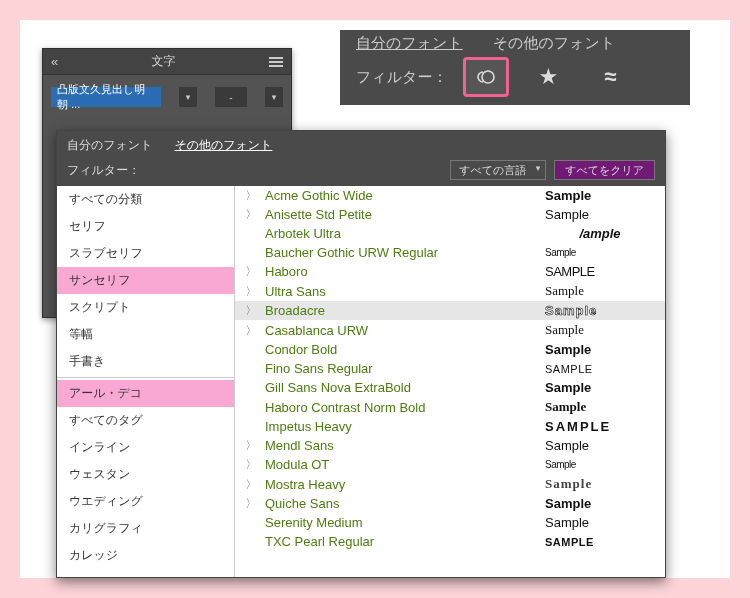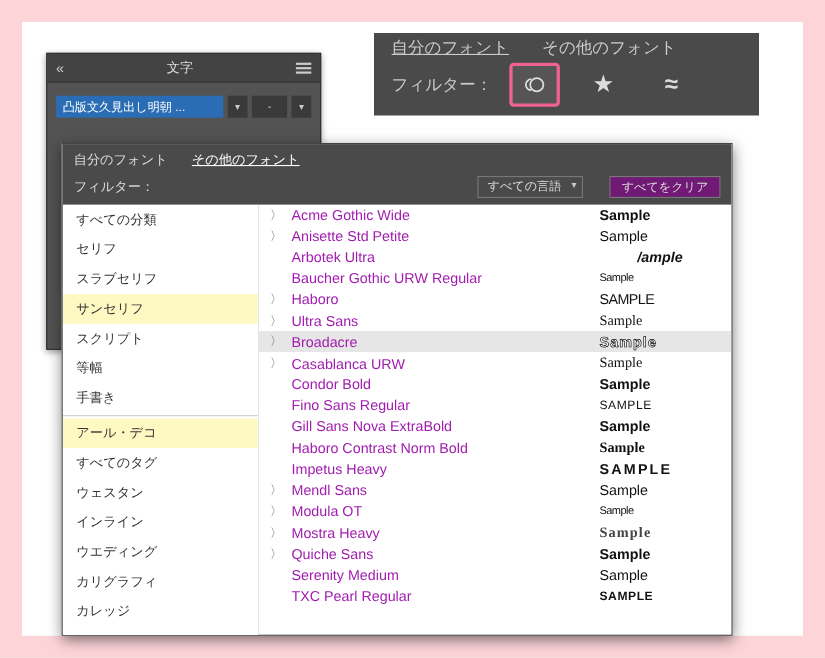--- a/index.html
+++ b/index.html
@@ -62,21 +62,21 @@
     display:flex; align-items:center; justify-content:space-between;
     padding: 4px 8px;
     font-size: 12px;
     background: #434343;
     border-bottom: 1px solid #333;
   }
   .chev-left::before { content:"«"; font-size:13px; color:#ccc; }
   .menu-lines { width:14px; height:10px; display:flex; flex-direction:column; justify-content:space-between; }
   .menu-lines span { height:2px; background:#ccc; }
   .font-select-row {
-    display:flex; gap:4px; padding: 12px 8px 6px;
+    display:flex; gap:18px; padding: 12px 8px 6px;
   }
   .font-select {
     flex:1; height:20px;
     background:#2a6db5; color:#fff;
     display:flex; align-items:center;
     padding:0 6px; font-size:11px;
     position:relative;
   }
   .dd-btn {
     width:18px; height:20px; background:#3a3a3a;
@@ -128,33 +128,33 @@
   .fb-body {
     flex:1; display:flex; overflow:hidden;
   }
   .cat-col {
     width:178px; background:#fff; border-right:1px solid #ccc;
     overflow-y:auto; font-size:12px;
   }
   .cat-item {
     padding:5px 12px; cursor:pointer; color:#333;
   }
-  .cat-item.selected { background:#fef9c3; }
+  .cat-item.selected { background:#f9a8d4; }
   .cat-divider { border-top:1px solid #ccc; margin:2px 0; }
   .font-col {
     flex:1; overflow-y:auto; font-size:13px;
   }
   .font-row {
     display:flex; align-items:center;
     padding:2px 10px;
     gap:8px;
   }
   .font-row.selected { background:#e6e6e6; }
   .expand { width:12px; text-align:center; color:#666; font-size:11px; }
-  .fname { flex:1; color:#a21caf; }
+  .fname { flex:1; color:#4d7c0f; }
   .sample {
     width:110px; text-align:left; color:#111;
     font-size:13px;
   }
   
   .s-bold { font-weight:700; }
   .s-light { font-weight:300; }
   .s-italic { font-style:italic;text-align:center; }
   .s-serif { font-family: Georgia, serif; }
   .s-sans { font-family: Arial, Helvetica, sans-serif; }
@@ -220,21 +220,21 @@
 </div>
 
 <div class="font-browser">
   <div class="fb-header">
     <div class="fb-tabs">
       <span class="tab">自分のフォント</span>
       <span class="tab active">その他のフォント</span>
     </div>
     <div class="fb-filter-row">
       <span>フィルター：</span>
-      <div style="display:flex; gap:24px;">
+      <div style="display:flex; gap:8px;">
         <span class="lang-wrap">
           <select class="lang-select">
             <option>すべての言語</option>
           </select>
         </span>
         <button class="clear-btn">すべてをクリア</button>
       </div>
     </div>
   </div>
   <div class="fb-body">
@@ -242,22 +242,22 @@
         <div class="cat-item">すべての分類</div>
         <div class="cat-item">セリフ</div>
         <div class="cat-item">スラブセリフ</div>
         <div class="cat-item selected">サンセリフ</div>
         <div class="cat-item">スクリプト</div>
         <div class="cat-item">等幅</div>
         <div class="cat-item">手書き</div>
         <div class="cat-divider"></div>
         <div class="cat-item selected">アール・デコ</div>
         <div class="cat-item">すべてのタグ</div>
+        <div class="cat-item">インライン</div>
         <div class="cat-item">ウェスタン</div>
-        <div class="cat-item">インライン</div>
         <div class="cat-item">ウエディング</div>
         <div class="cat-item">カリグラフィ</div>
         <div class="cat-item">カレッジ</div>
         <div class="cat-item">クリーン</div>
       </div>
     <div class="font-col" id="font-col">
         <div class="font-row">
           <span class="expand">〉</span>
           <span class="fname">Acme Gothic Wide</span>
           <span class="sample s-sans s-bold">Sample</span>

